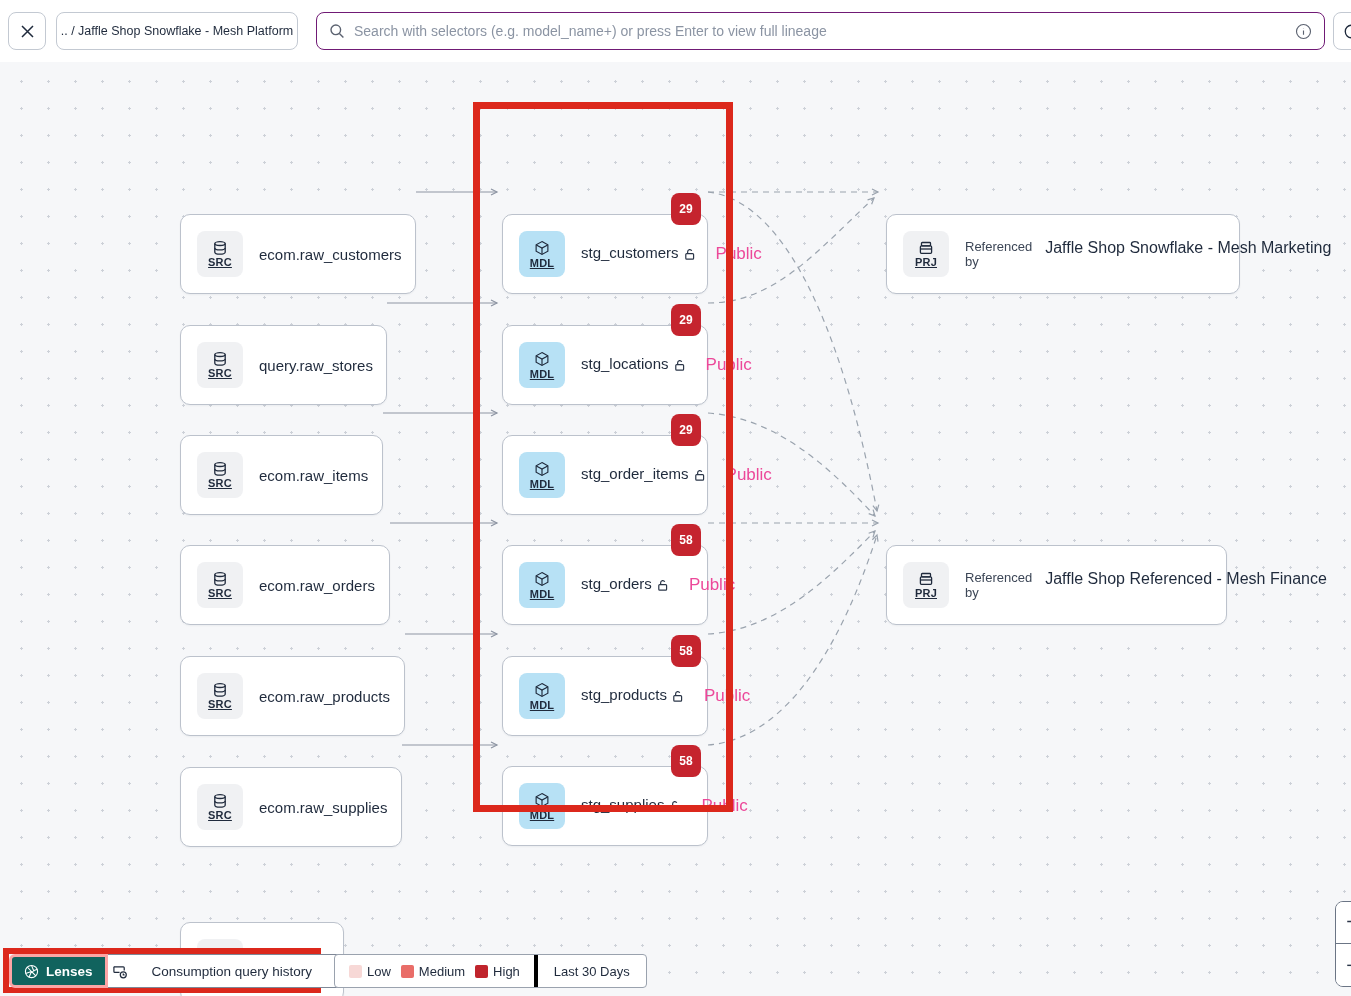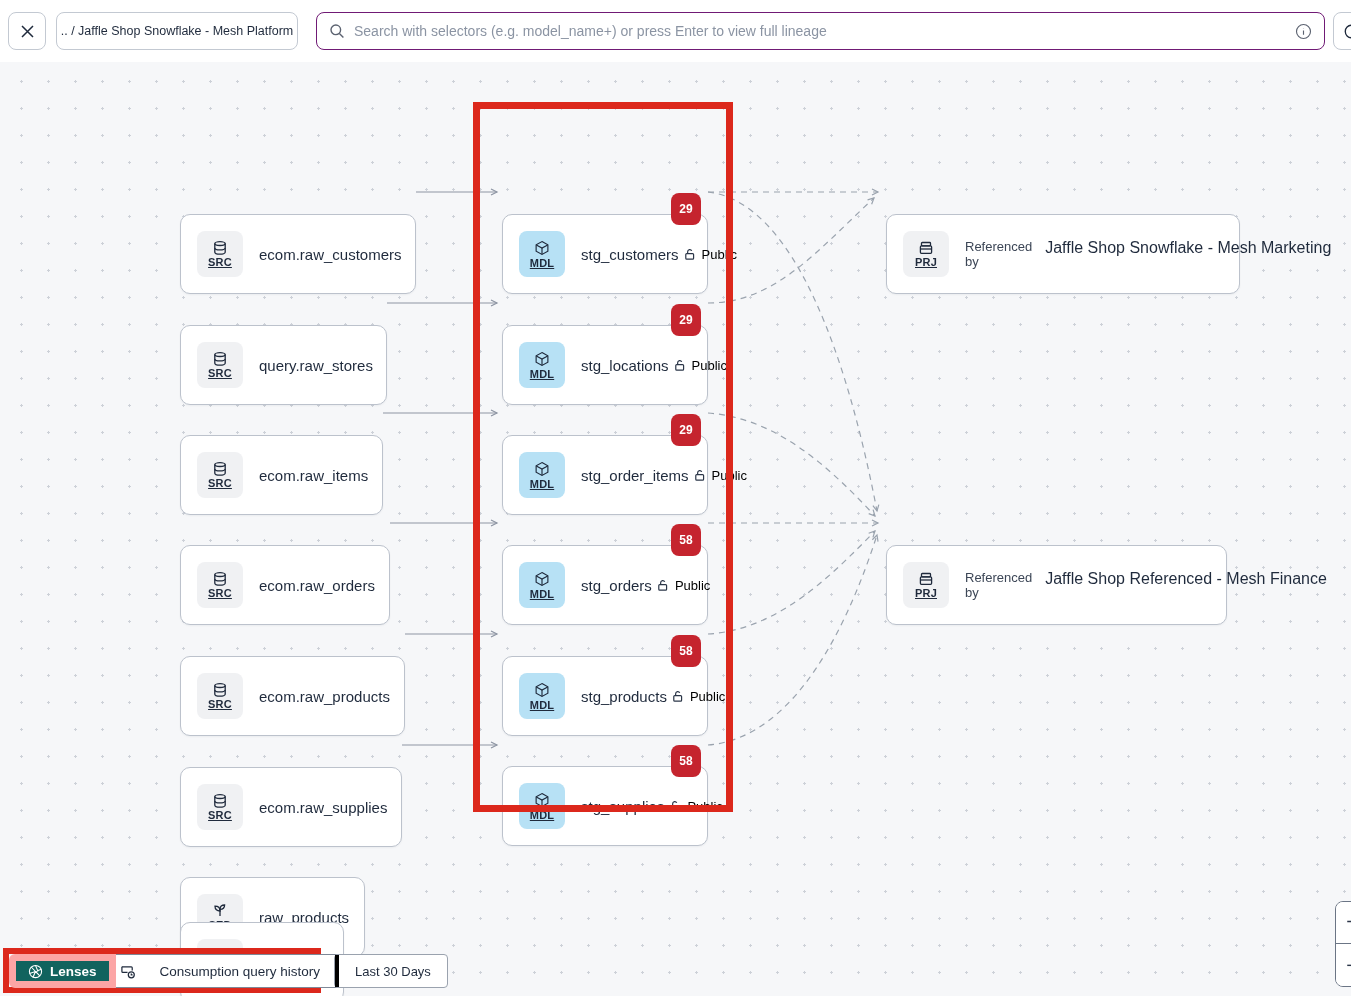--- a/index.html
+++ b/index.html
@@ -60,42 +60,42 @@
     width: 46px; height: 46px; border-radius: 8px; flex: none;
     background: #f0f1f3;
     display: flex; flex-direction: column; align-items: center; justify-content: center;
     gap: 1px;
     text-decoration: underline;
   }
   .tile.mdl { background: #b7e1f5; }
   .tile .tlabel { font-size: 11px; font-weight: 600; color: #1f2a3c; letter-spacing: .2px; }
   .node .nname { font-size: 15px; color: #1f2a3c; white-space: nowrap; }
   .mdl-text { display: flex; gap: 4px; }
-  .access-row { display: flex; align-items: center; gap: 6px; font-size: 13px; color: #000000; }
+  .access-row { display: flex; align-items: center; gap: 20px; font-size: 17px; color: #ec4899; }
   .badge {
     position: absolute; top: -22px; right: 6px; min-width: 30px; height: 29px;
     background: #c5242e; color: #fff; border-radius: 8px;
     display: flex; align-items: center; justify-content: center;
     font-size: 12px; font-weight: 700; padding: 16px 7px; z-index: 3;
   }
   .prj-text { display: flex; flex-direction: row; gap: 13px; }
   .prj-text .ref { font-size: 13px; color: #3c4656; }
   .prj-text .nname { font-size: 16px; }
 
   
   .hl-rect { position: absolute; border: 7px solid #dc281c; z-index: 5; pointer-events: none; }
   .hl-models { left: 473px; top: 102px; width: 260px; height: 710px; }
   .hl-lenses { left: 3px; top: 948px; width: 318px; height: 45px; border-width: 6px; }
 
   
   .lens-bar { position: absolute; left: 9px; top: 954px; height: 34px; display: flex; z-index: 6; }
   .lenses-btn {
     height: 34px; background: #11635e; color: #fff; border-radius: 6px 0 0 6px;
     display: flex; align-items: center; gap: 7px; padding: 0 12px;
-    font-size: 13.5px; font-weight: 600; cursor: pointer; border: 7px solid #fca5a5;
+    font-size: 13.5px; font-weight: 600; cursor: pointer; border: 3px solid #fca5a5;
   }
   .lens-select {
     height: 34px; background: #fff; border: 1px solid #7e8796; border-left: none;
     border-radius: 0 6px 6px 0;
     display: flex; align-items: center; gap: 24px; padding: 0 4px;
     font-size: 13.5px; color: #1f2a3c; cursor: pointer;
   }
 
   
   .legend {
@@ -223,31 +223,20 @@
       <svg class="ic" width="16" height="14" viewBox="0 0 16 14" fill="none" stroke="#1f2a3c" stroke-width="1.3">
           <ellipse cx="8" cy="2.6" rx="5.2" ry="1.9"></ellipse>
           <path d="M2.8 2.6 V7 c0 1 2.3 1.9 5.2 1.9 s5.2-.9 5.2-1.9 V2.6"></path>
           <path d="M2.8 7 v4.2 c0 1 2.3 1.9 5.2 1.9 s5.2-.9 5.2-1.9 V7"></path>
         </svg>
       <span class="tlabel">SRC</span>
     </span>
     <span class="nname">ecom.raw_supplies</span>
   </div>
 
-  <div class="node" style="left:180px; top:815px; width:185px;">
-    <span class="tile">
-      <svg class="ic" width="16" height="15" viewBox="0 0 16 15" fill="none" stroke="#1f2a3c" stroke-width="1.3">
-          <path d="M8 13 V6"></path>
-          <path d="M8 8 C8 5 6 3.2 3 3.2 C3 6.2 5 8 8 8 Z"></path>
-          <path d="M8 6 C8 3.6 9.8 2 12.6 2 C12.6 4.6 10.8 6.3 8 6.3 Z"></path>
-        </svg>
-      <span class="tlabel">SED</span>
-    </span>
-    <span class="nname">raw_products</span>
-  </div>
 
   <div class="node" style="left:180px; top:860px; width:164px; height:80px;">
     <span class="tile"></span>
   </div>
 
   <div class="node" style="left:502px; top:152px; width:206px;">
     <span class="badge">29</span>
     <span class="tile mdl">
       <svg class="ic" width="16" height="16" viewBox="0 0 18 18" fill="none" stroke="#1f2a3c" stroke-width="1.3">
           <path d="M9 1.8 L15.6 5.4 V12.6 L9 16.2 L2.4 12.6 V5.4 Z"></path>
@@ -456,20 +445,34 @@
         <path d="M12 10 v1.7 h1.4"></path>
       </svg>
     <span>Consumption query history</span>
     <svg class="ic" width="12" height="8" viewBox="0 0 12 8" fill="none" stroke="#1f2a3c" stroke-width="1.5">
         <path d="M1.5 1.5 L6 6 L10.5 1.5"></path>
       </svg>
   </div>
 </div>
 
 <div class="legend">
+  <div class="legend-swatches">
+    <span class="swatch-item">
+      <span class="swatch" style="background:#f7d8d6;"></span>
+      <span>Low</span>
+    </span>
+    <span class="swatch-item">
+      <span class="swatch" style="background:#e96d68;"></span>
+      <span>Medium</span>
+    </span>
+    <span class="swatch-item">
+      <span class="swatch" style="background:#c0242c;"></span>
+      <span>High</span>
+    </span>
+  </div>
   <div class="legend-period">
     <span>Last 30 Days</span>
   </div>
 </div>
 
 <div class="zoom-ctl">
   <button>+</button>
   <button>−</button>
 </div>
 

